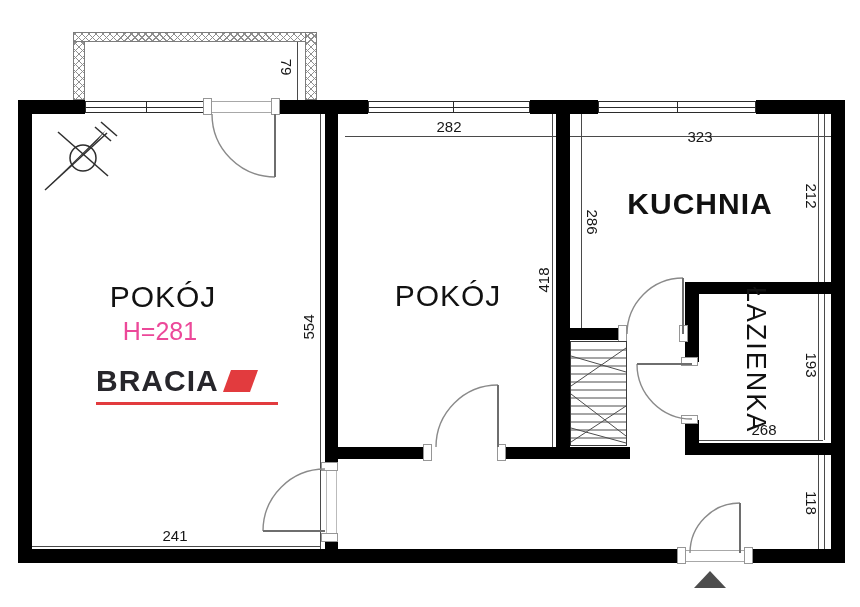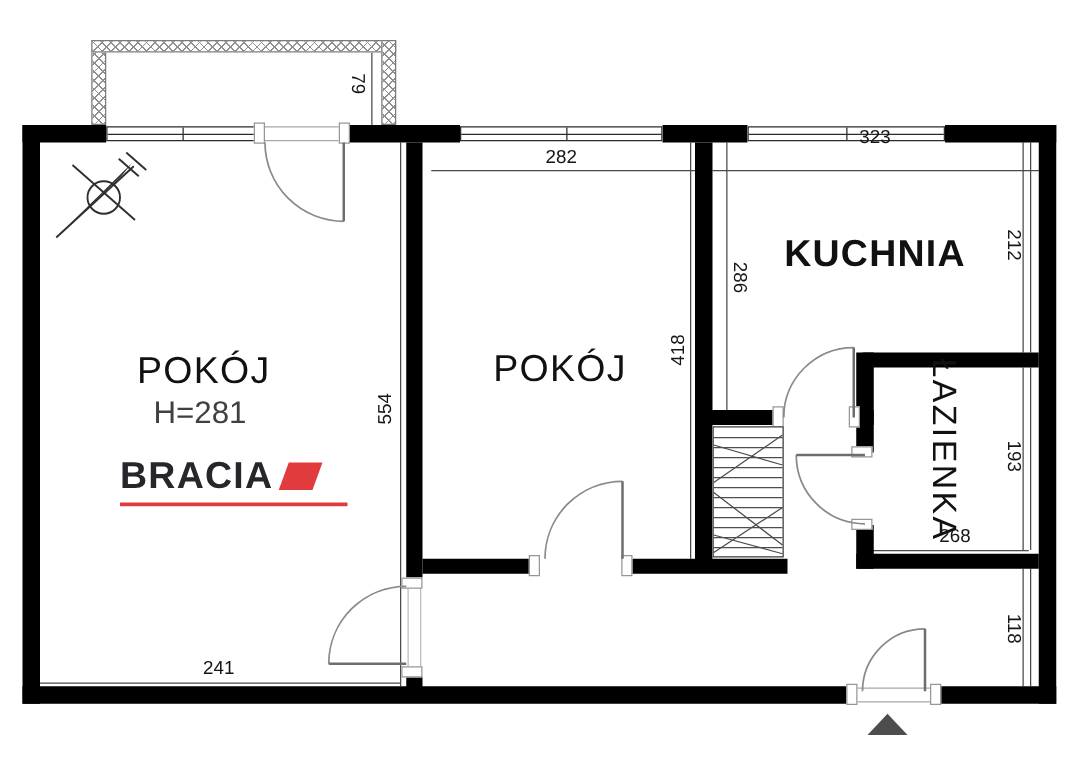--- a/index.html
+++ b/index.html
@@ -22,21 +22,21 @@
   .jamb{position:absolute;background:#fff;border:1.5px solid #969696;box-sizing:border-box;}
   .wardrobe{position:absolute;left:570px;top:341px;width:57px;height:105px;
       background:#fff;border:1px solid #3a3a3a;box-sizing:border-box;}
   .dim{position:absolute;font-size:15px;color:#161616;white-space:nowrap;
       transform:translate(-50%,-50%);}
   .dim.rot-ccw{transform:translate(-50%,-50%) rotate(-90deg);}
   .dim.rot-cw{transform:translate(-50%,-50%) rotate(90deg);}
   .room-label{position:absolute;font-size:30px;color:#111;letter-spacing:1px;
       white-space:nowrap;transform:translate(-50%,-50%);}
   .room-label.rot-cw{transform:translate(-50%,-50%) rotate(90deg);letter-spacing:2px;font-size:27px;}
-  .room-note{position:absolute;font-size:25px;color:#404040;white-space:nowrap;
+  .room-note{position:absolute;font-size:25px;color:#ec4899;white-space:nowrap;
       transform:translate(-50%,-50%);}
   svg.overlay{position:absolute;left:0;top:0;pointer-events:none;}
   .logo{position:absolute;left:75px;top:366px;color:var(--logo-text,#27262b);margin-left:21px;}
   .logo-row1{display:flex;align-items:center;gap:6px;}
   .logo-brand1{font-size:30px;font-weight:bold;letter-spacing:1px;line-height:1;}
   .logo-flag{width:27px;height:22px;background:var(--brand-red,#e23b3e);
       transform:skewX(-20deg);margin-left:2px;}
   .logo-brand2{font-size:34px;font-weight:bold;letter-spacing:-0.5px;line-height:1;margin-top:3px;}
   .logo-rule{width:182px;height:3px;background:var(--brand-red,#e23b3e);margin-top:6px;}
   .logo-tagline{font-size:13px;letter-spacing:5.5px;color:#434248;margin-top:5px;white-space:nowrap;}
@@ -154,21 +154,21 @@
   </svg>
 
   <div class="room-label" style="left:163px;top:297px;">POKÓJ</div>
   <div class="room-note" style="left:160px;top:331px;">H=281</div>
   <div class="room-label" style="left:448px;top:296px;">POKÓJ</div>
   <div class="room-label" style="left:700px;top:204px;font-weight:bold;">KUCHNIA</div>
   <div class="room-label rot-cw" style="left:755px;top:360px;">ŁAZIENKA</div>
 
   <div class="dim rot-cw" style="left:286px;top:67px;">79</div>
   <div class="dim" style="left:449px;top:126px;">282</div>
-  <div class="dim" style="left:700px;top:110px;">323</div>
+  <div class="dim" style="left:700px;top:136px;">323</div>
   <div class="dim rot-cw" style="left:592px;top:222px;">286</div>
   <div class="dim rot-ccw" style="left:543px;top:280px;">418</div>
   <div class="dim rot-cw" style="left:811px;top:196px;">212</div>
   <div class="dim rot-cw" style="left:811px;top:365px;">193</div>
   <div class="dim" style="left:764px;top:429px;">268</div>
   <div class="dim rot-cw" style="left:811px;top:503px;">118</div>
   <div class="dim rot-ccw" style="left:308px;top:327px;">554</div>
   <div class="dim" style="left:175px;top:535px;">241</div>
 
   <div class="logo">

